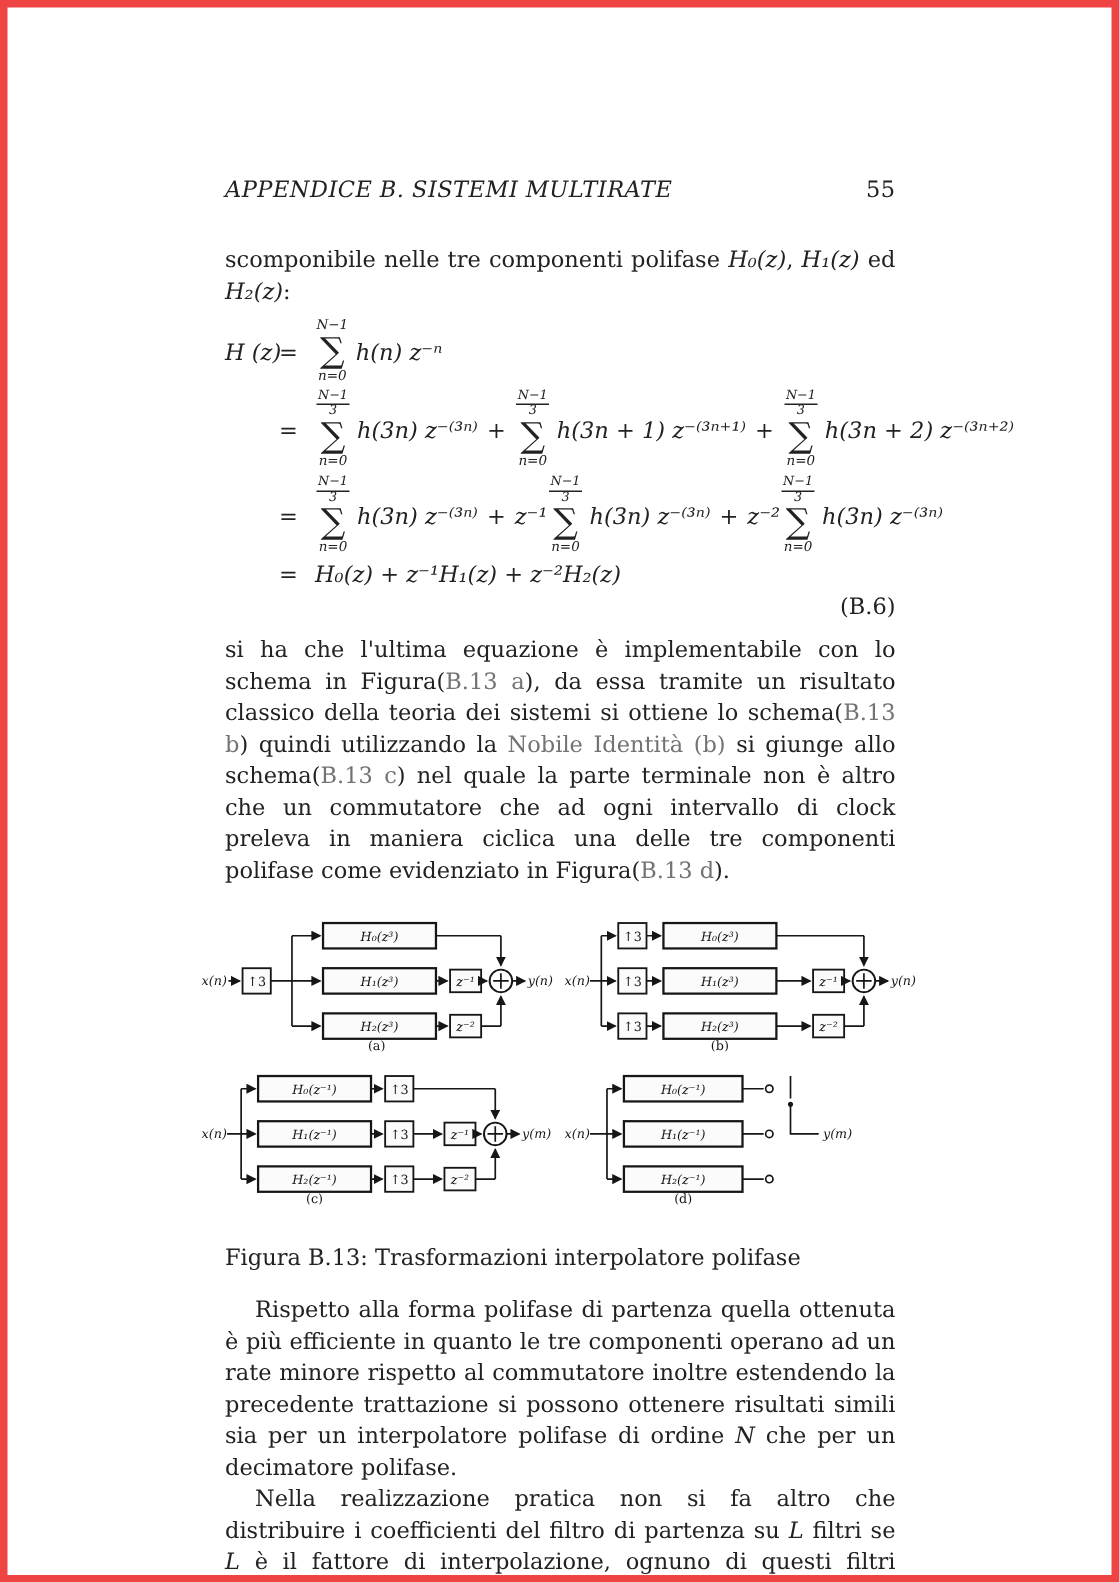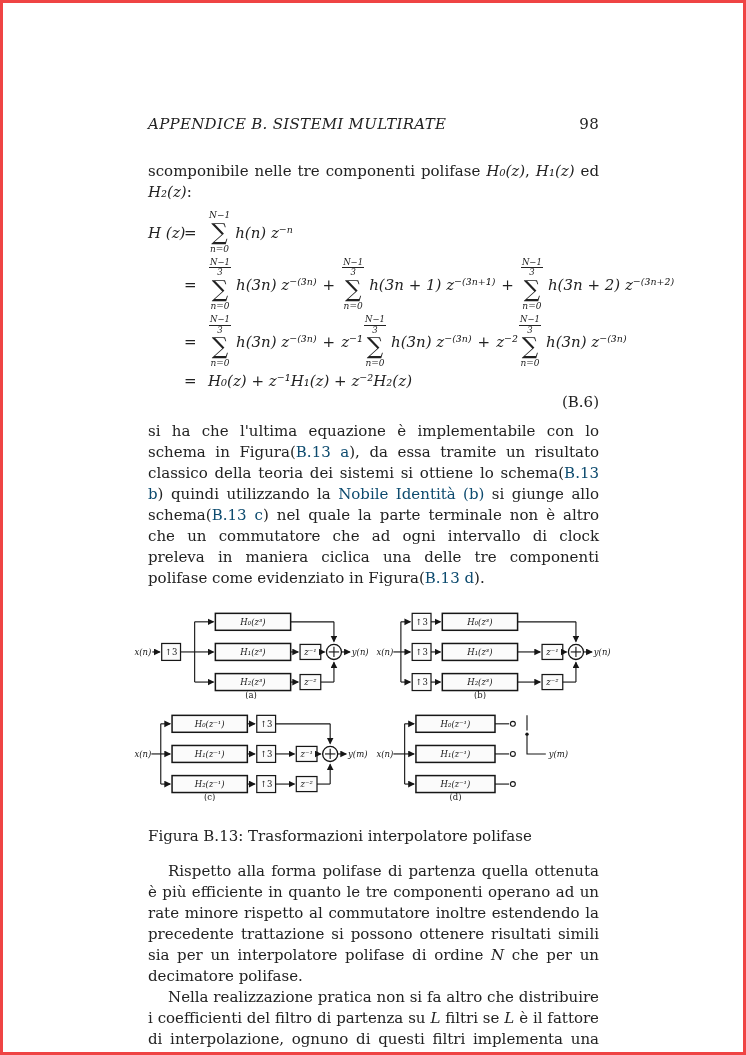--- a/index.html
+++ b/index.html
@@ -1,38 +1,38 @@
 <!DOCTYPE html>
 <html><head>
 <meta charset="utf-8">
 <style>
   html,body{margin:0;padding:0;background:#e8e8e8;}
   .page{
     position:relative;
     width:746px;height:1055px;
     margin:0 auto;
     background:#ffffff;
-    border:3px solid #ef4444;
+    border:5px solid #ef4444;
     box-sizing:border-box;
     padding:112px 144px 0 145px;
     overflow:hidden;
     font-family:"DejaVu Serif", serif;
     color:#222;
   }
   .hdr{
     display:flex;justify-content:space-between;align-items:baseline;
     font-style:italic;font-size:15px;letter-spacing:.3px;
     margin-bottom:28px;
   }
   .hdr .pagenum{font-style:normal;}
   .bodytext{
     font-size:15px;line-height:21px;text-align:justify;margin-top:11px;
   }
   .mathvar{font-style:italic;}
-  .doclink{color:#0c4a6e;cursor:pointer;}
+  .doclink{color:#737373;cursor:pointer;}
   .indent{text-indent:20px;}
   
   .eqblock{margin:8px 0 2px 0;}
   .eqline{
     display:flex;align-items:center;white-space:nowrap;
     font-size:15px;margin-bottom:3px;
   }
   .eq-lhs{width:36px;font-style:italic;flex:0 0 auto;}
   .eq-sign{width:24px;text-align:left;flex:0 0 auto;}
   .eq-rhs{display:flex;align-items:center;}
@@ -72,21 +72,21 @@
   .para{margin:0 0 0 0;}
   .para + .para{margin-top:0;}
 </style>
 </head>
 <body>
 
 <div class="page">
 
   <div class="hdr">
     <span>APPENDICE B.  SISTEMI MULTIRATE</span>
-    <span class="pagenum">98</span>
+    <span class="pagenum">55</span>
   </div>
 
   <div class="bodytext"><span>scomponibile nelle tre componenti polifase </span><span class="mathvar">H₀(z)</span><span>, </span><span class="mathvar">H₁(z)</span><span> ed </span><span class="mathvar">H₂(z)</span><span>:</span></div>
 
   <div class="eqblock">
     <div class="eqline">
       <span class="eq-lhs">H (z)</span>
       <span class="eq-sign">=</span>
       <span class="eq-rhs">
           <span class="sum">

